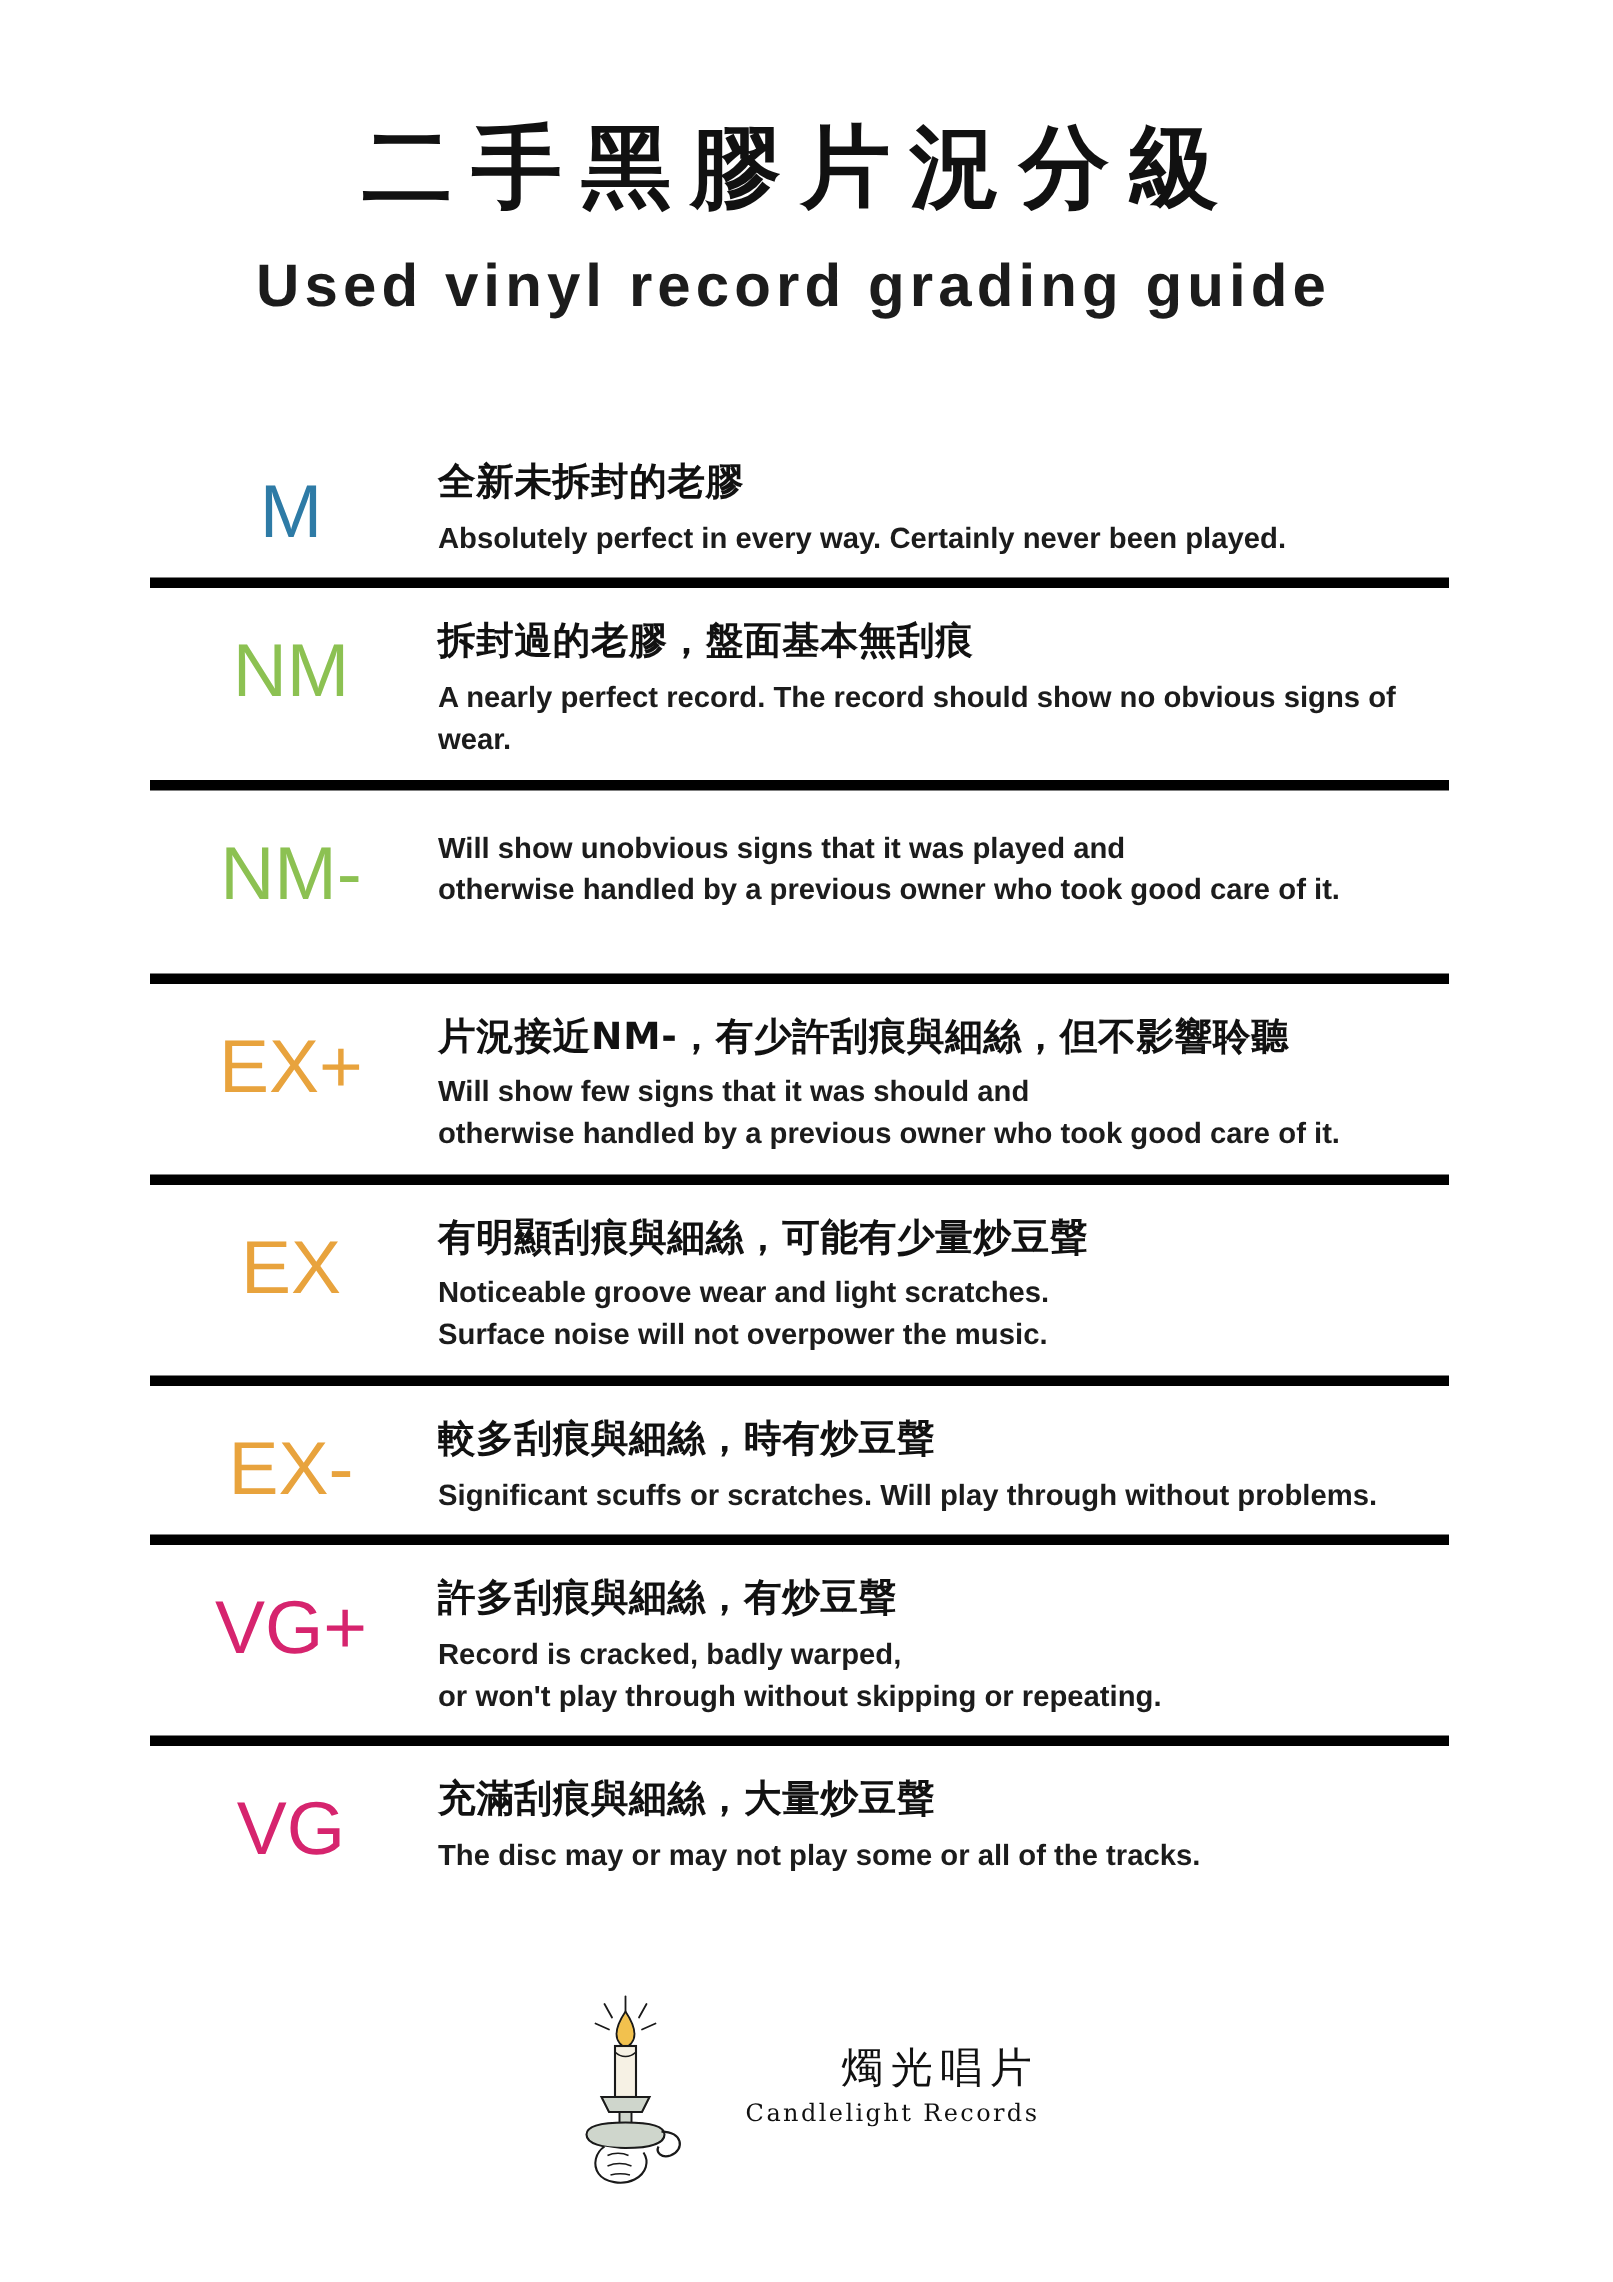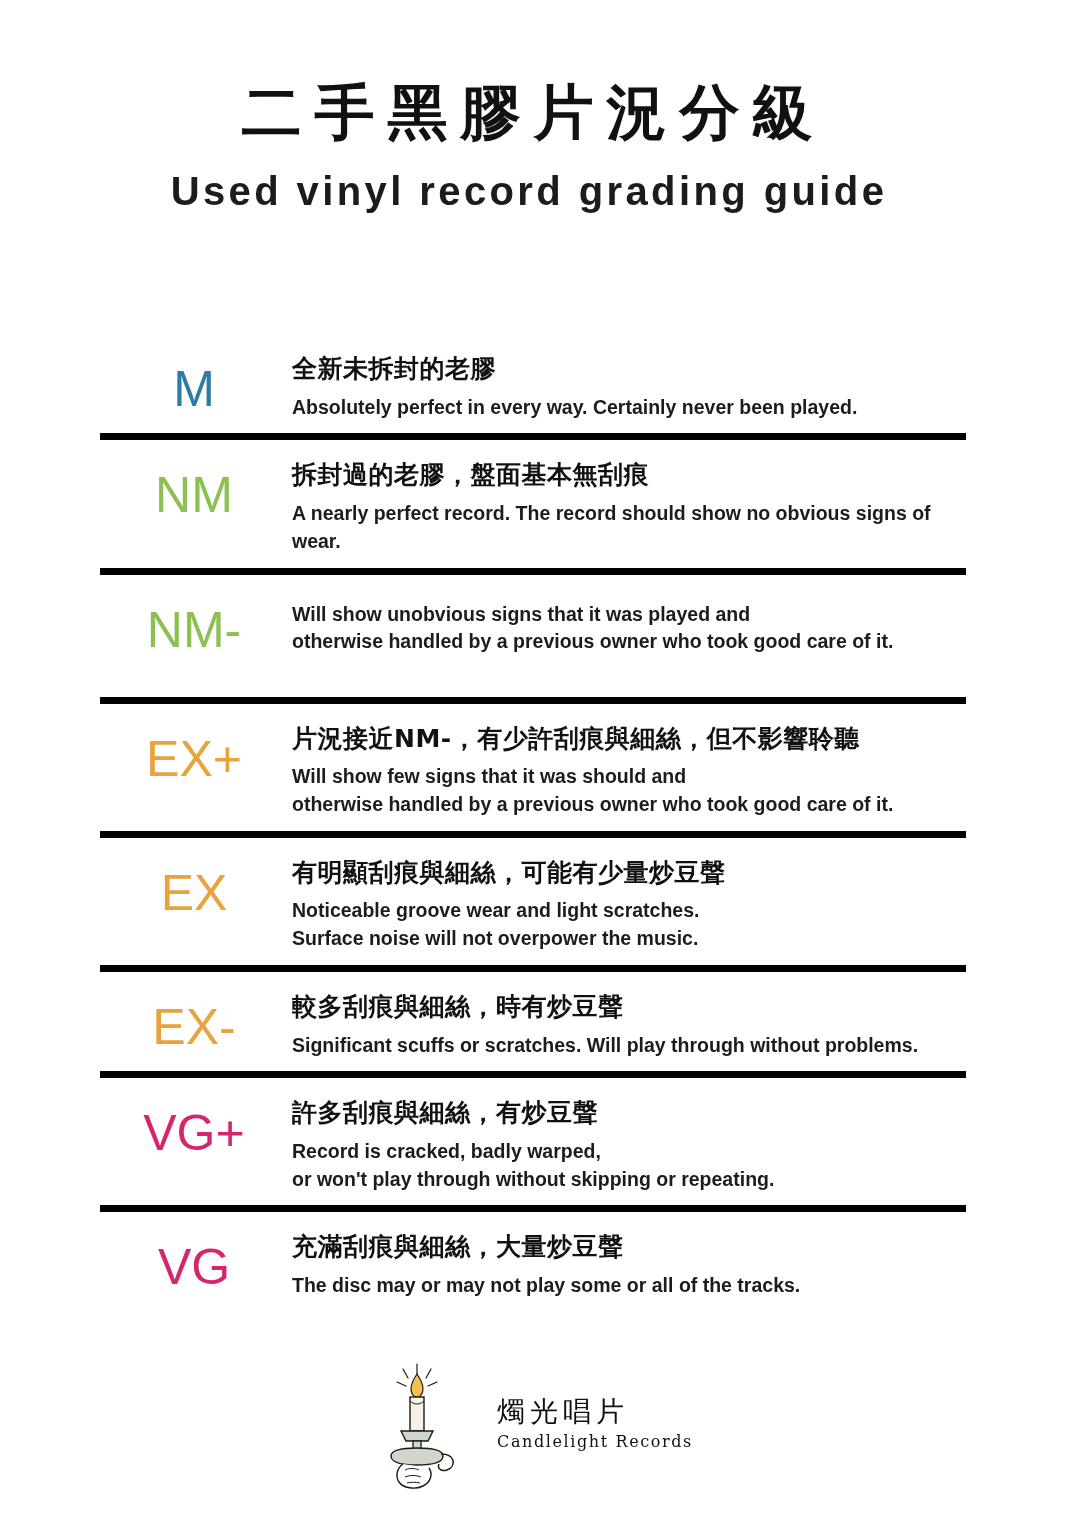--- a/index.html
+++ b/index.html
@@ -16,21 +16,20 @@
     overflow: hidden;
   }
 
   .page {
     width: 1054px;
     height: 1521px;
     box-sizing: border-box;
     padding: 0;
     display: flex;
     flex-direction: column;
-    gap: 48px;
   }
 
   
   .header {
     text-align: center;
     padding-top: 78px;
   }
   .title-cn {
     font-family: "DejaVu Sans", sans-serif;
     font-size: 60px;
@@ -113,21 +112,21 @@
     gap: 18px;
     padding-bottom: 62px;
   }
   .logo-mark {
     width: 118px;
     height: 132px;
     position: relative;
     flex: 0 0 auto;
   }
   .brand {
-    text-align: left;
+    text-align: right;
     padding-bottom: 6px;
   }
   .brand-cn {
     font-family: "DejaVu Sans", sans-serif;
     font-size: 28px;
     font-weight: 400;
     letter-spacing: 5px;
     color: #111111;
     line-height: 1.2;
   }

